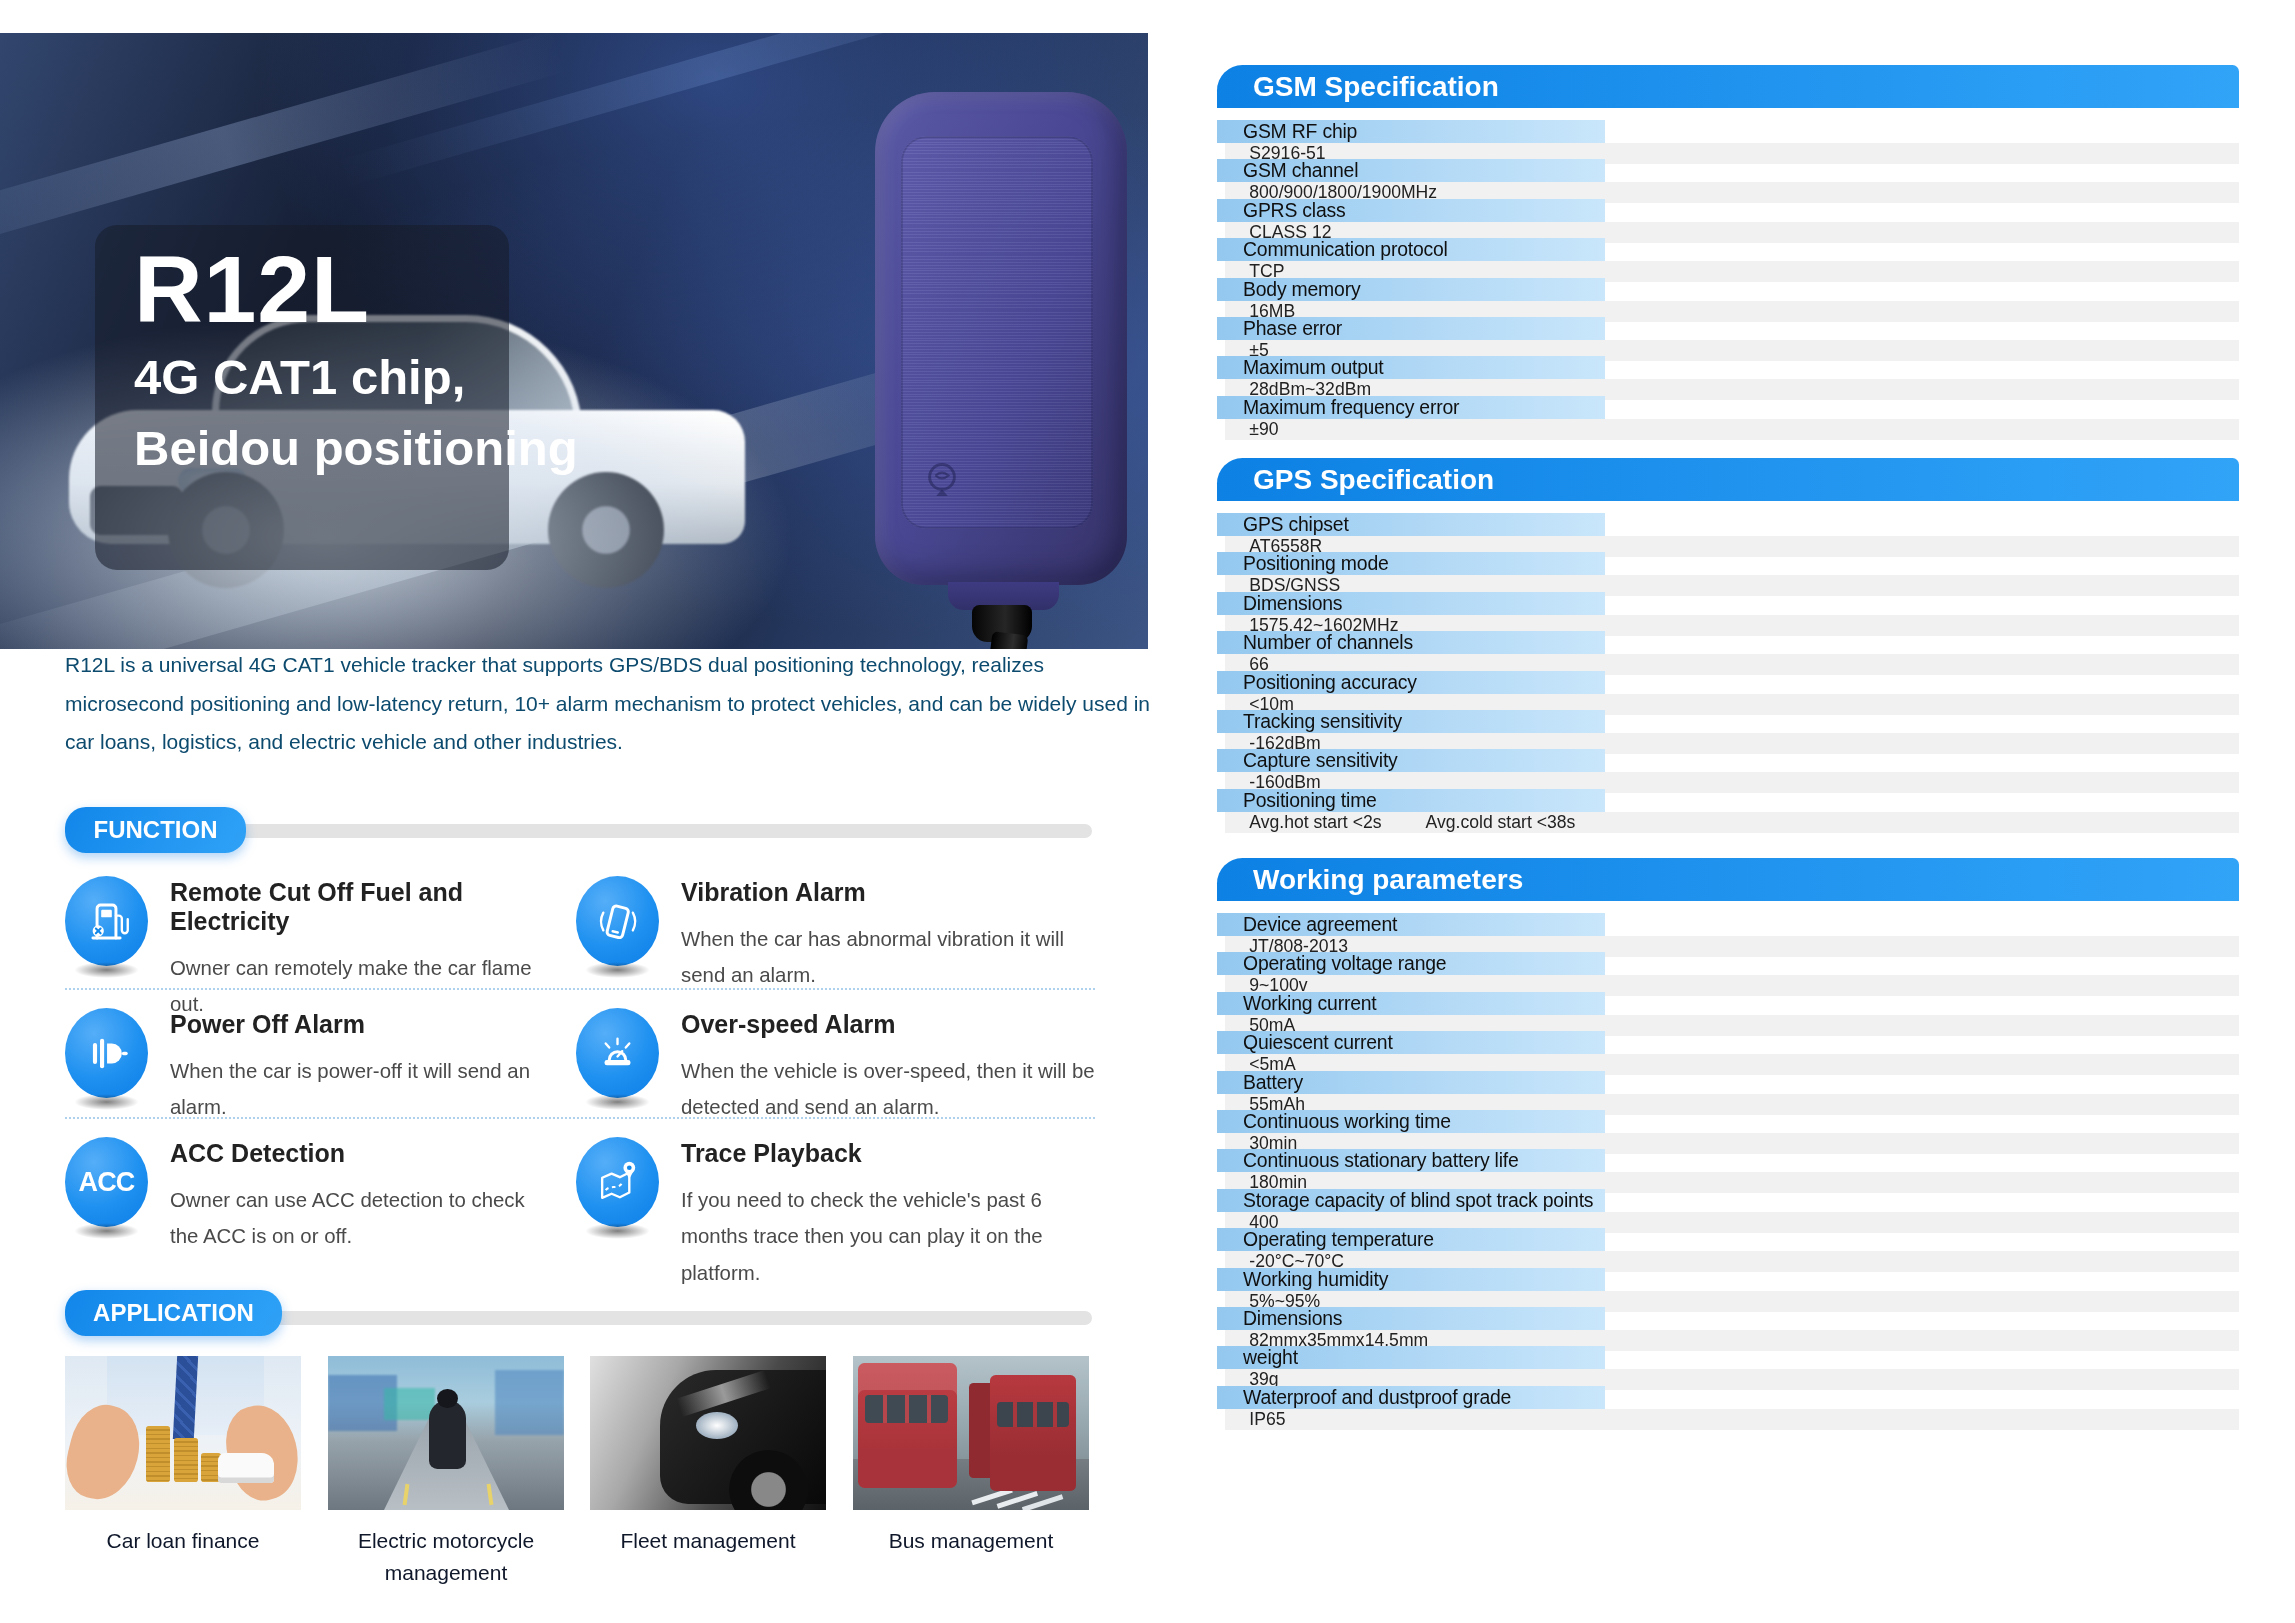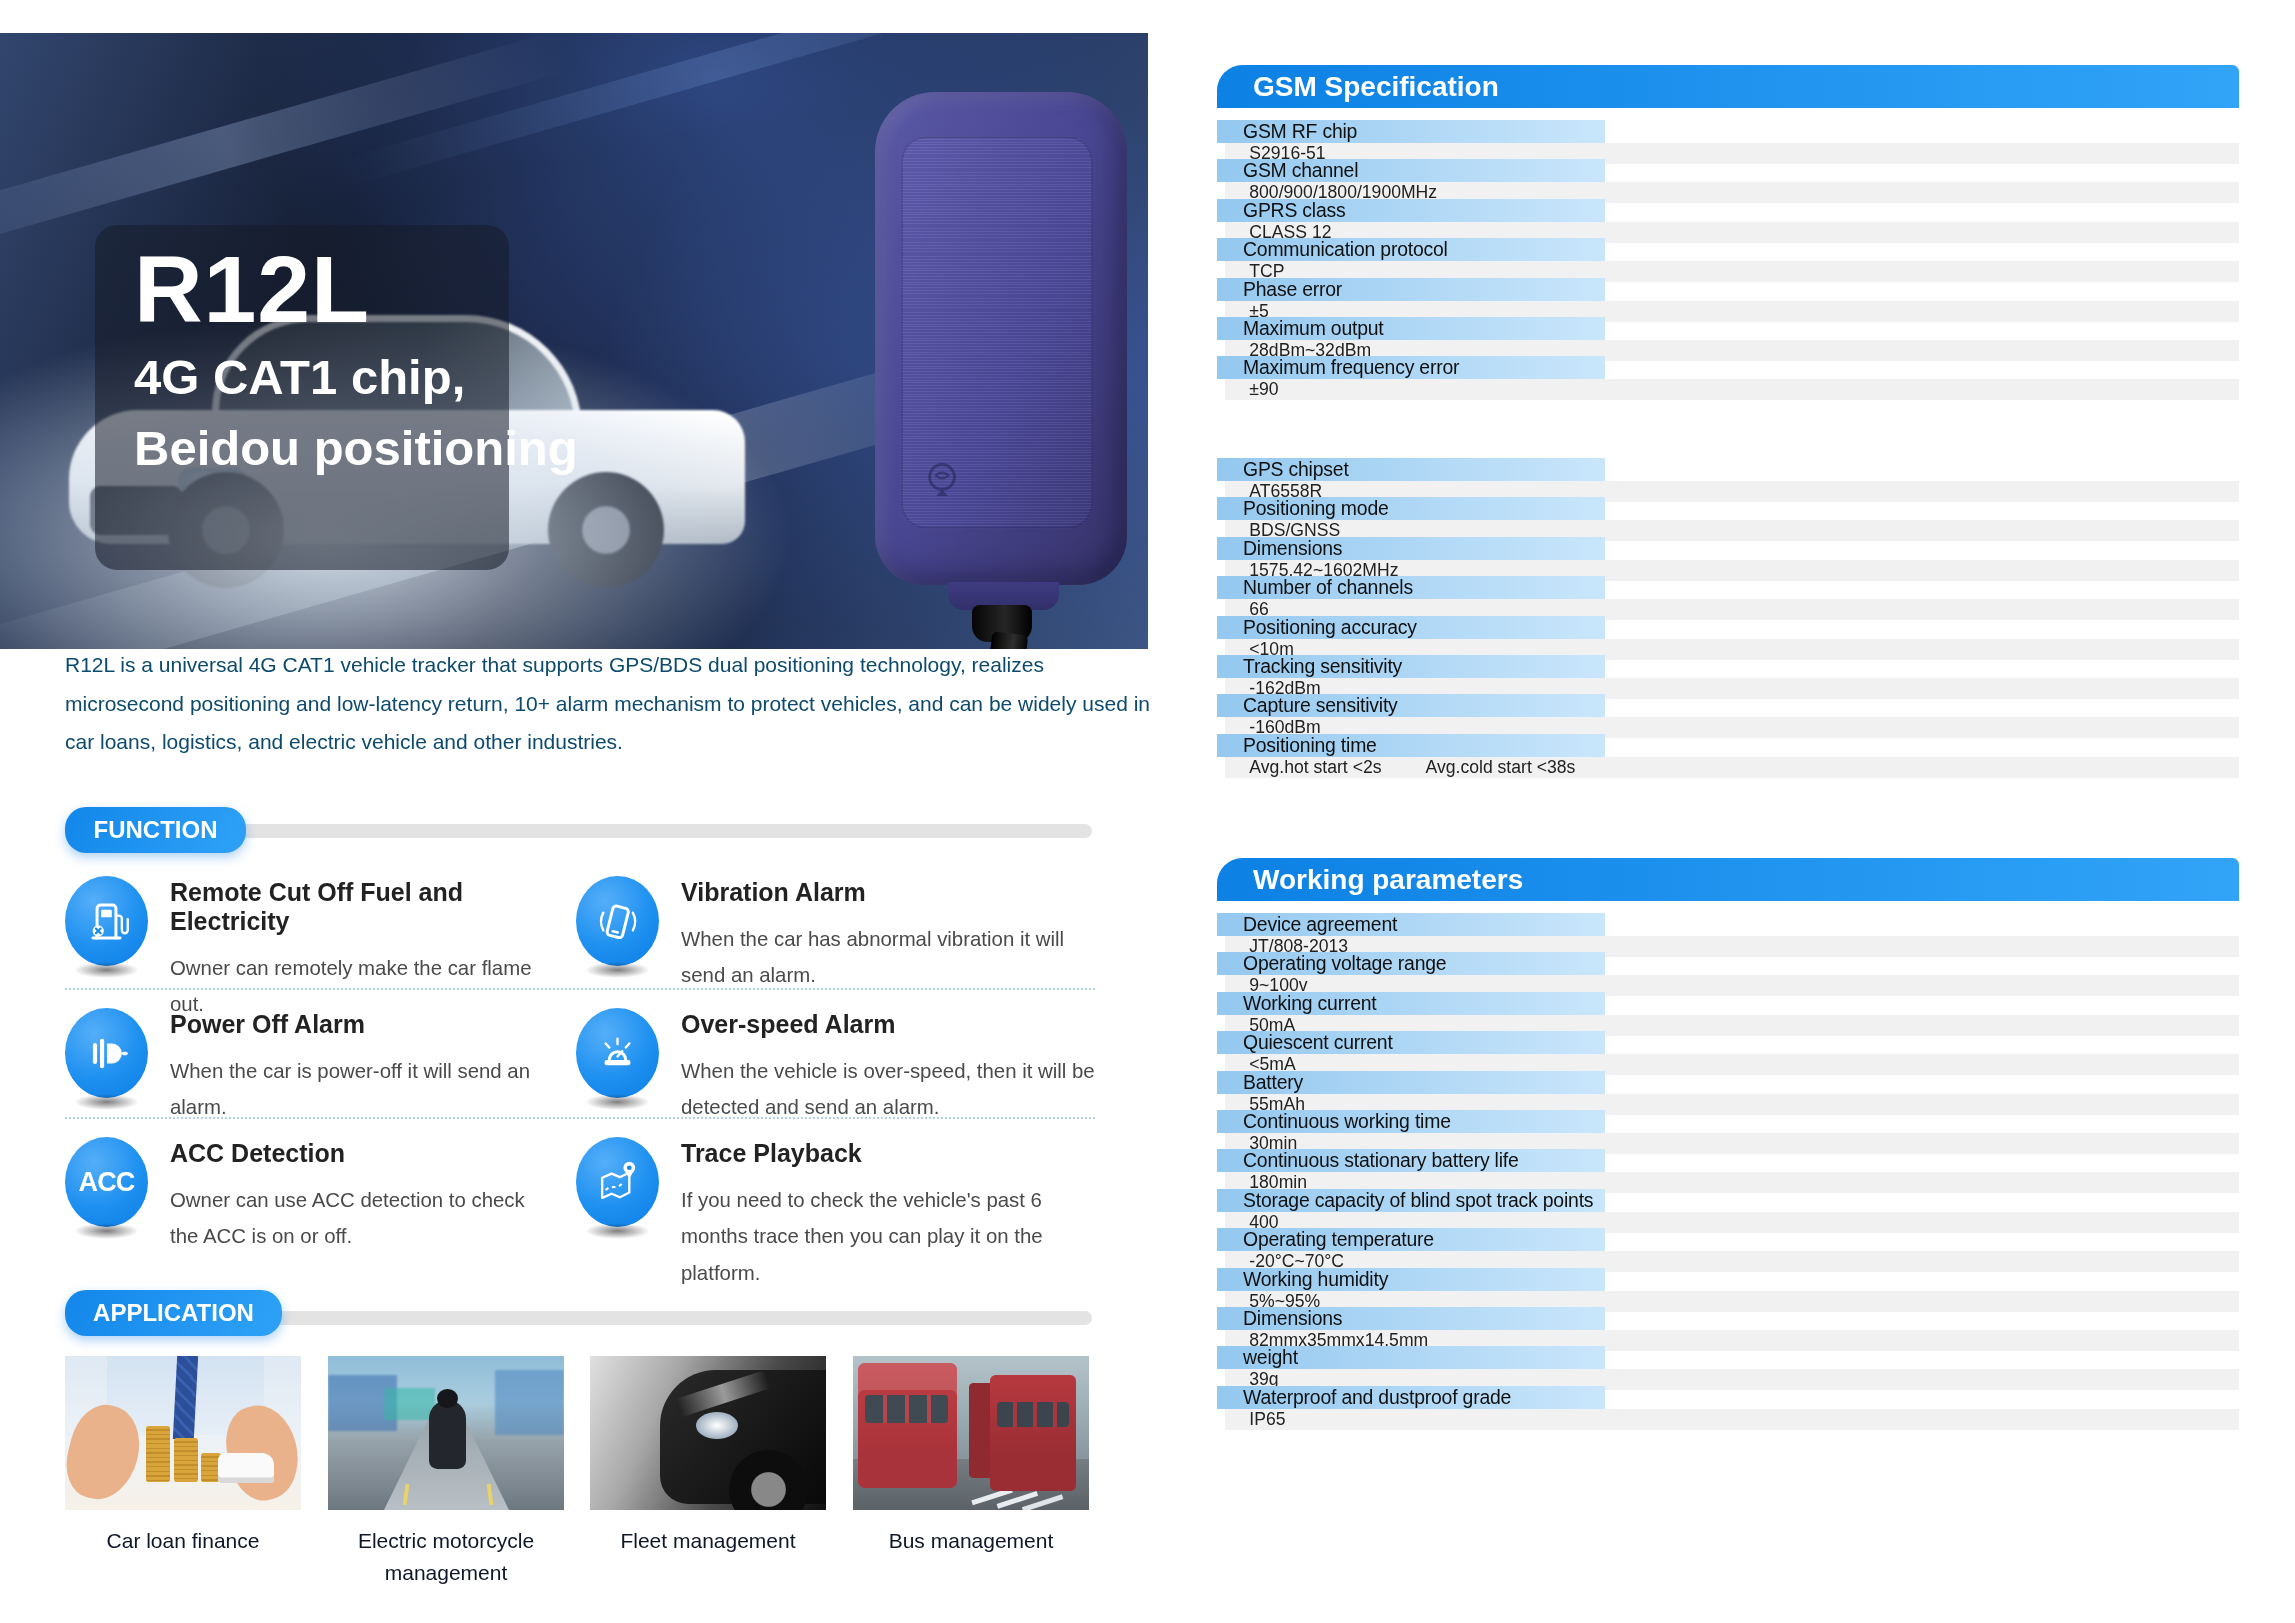--- a/index.html
+++ b/index.html
@@ -371,20 +371,26 @@
           <span>CLASS 12</span>
         </div>
       </div>
       <div class="spec-row">
         <div class="spec-label">Communication protocol</div>
         <div class="spec-value">
           <span>TCP</span>
         </div>
       </div>
       <div class="spec-row">
+        <div class="spec-label">Body memory</div>
+        <div class="spec-value">
+          <span>16MB</span>
+        </div>
+      </div>
+      <div class="spec-row">
         <div class="spec-label">Phase error</div>
         <div class="spec-value">
           <span>±5</span>
         </div>
       </div>
       <div class="spec-row">
         <div class="spec-label">Maximum output</div>
         <div class="spec-value">
           <span>28dBm~32dBm</span>
         </div>
@@ -392,20 +398,21 @@
       <div class="spec-row">
         <div class="spec-label">Maximum frequency error</div>
         <div class="spec-value">
           <span>±90</span>
         </div>
       </div>
     </div>
 </section>
 
 <section class="spec-table" id="table-gps">
+  <header class="spec-header">GPS Specification</header>
   <div>
       <div class="spec-row">
         <div class="spec-label">GPS chipset</div>
         <div class="spec-value">
           <span>AT6558R</span>
         </div>
       </div>
       <div class="spec-row">
         <div class="spec-label">Positioning mode</div>
         <div class="spec-value">

